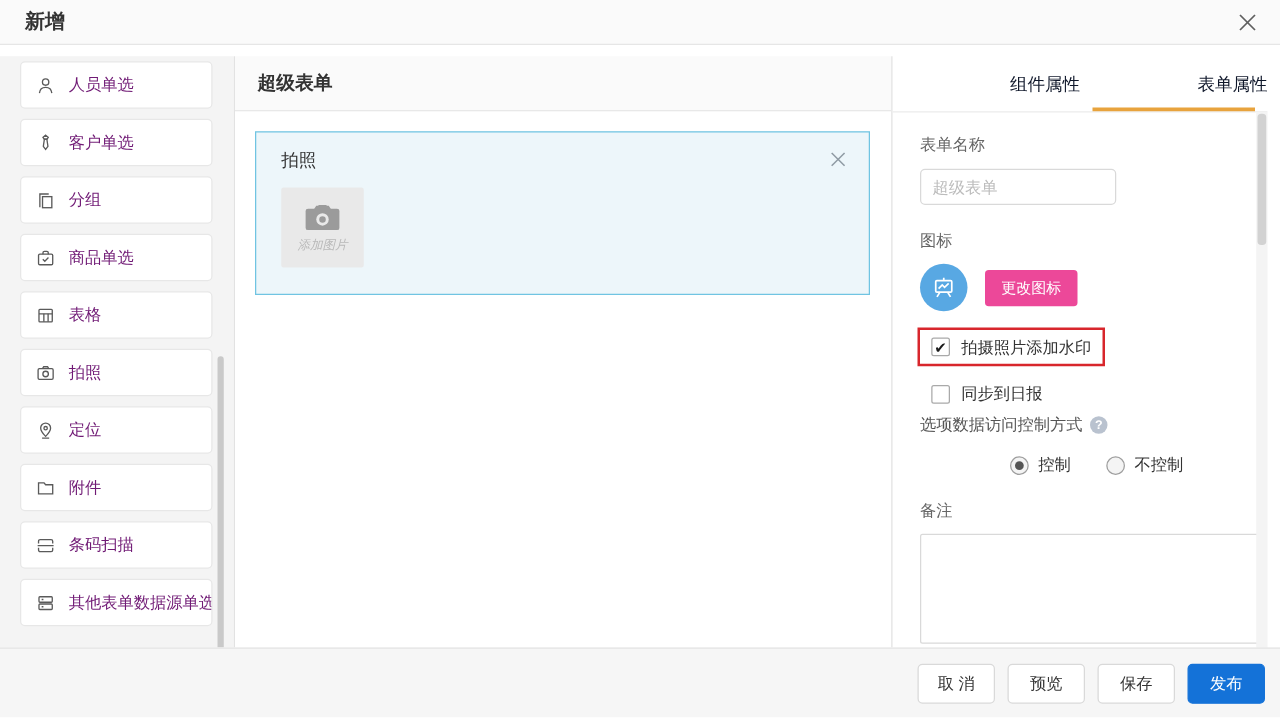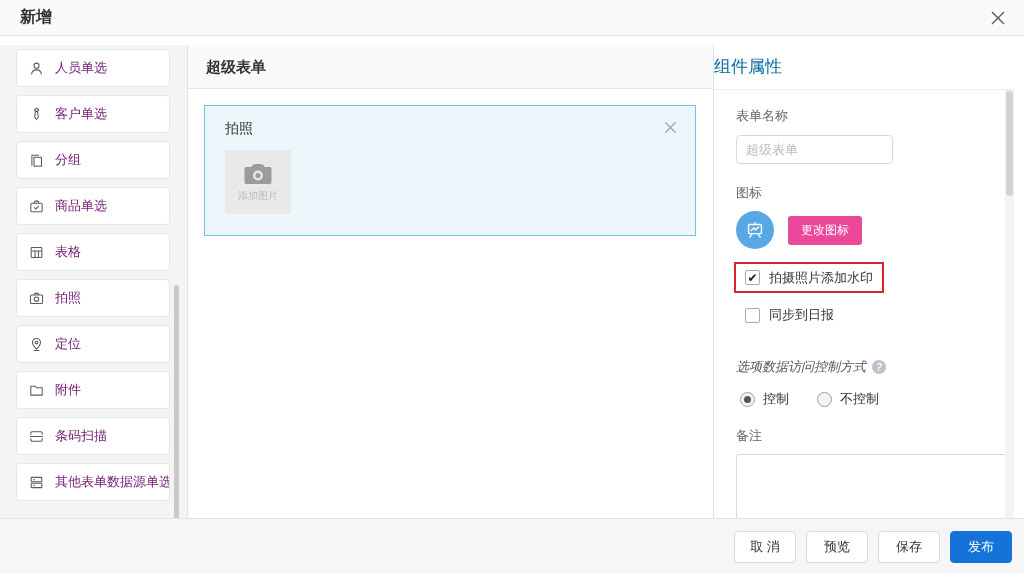--- a/index.html
+++ b/index.html
@@ -53,32 +53,32 @@
   }
   .comp-label { position:absolute; left:20px; top:14px; font-size:14px; color:#333; }
   .comp-close {
     position:absolute; right:16px; top:12px; width:18px; height:18px;
     display:flex; align-items:center; justify-content:center; cursor:pointer;
   }
   .comp-close svg { stroke:#8f9aa3; }
   .photo-ph {
     position:absolute; left:20px; top:44px; width:66px; height:64px;
     background:#e9e9e9; border-radius:2px; cursor:pointer;
-    display:flex; flex-direction:column; align-items:center; justify-content:center; gap:3px;
+    display:flex; flex-direction:column; align-items:center; justify-content:center; gap:3px;font-style:italic;
   }
   .photo-ph .txt { font-size:10px; color:#b9b9b9; }
 
   
   .panel {
     position:absolute; left:713px; top:45px; width:301px; height:473px;
     background:#fff; border-left:1px solid #e2e2e2;
   }
   .tabs { height:45px; display:flex; border-bottom:1px solid #ececec; }
   .tab {
-    flex:1; text-align:left; line-height:44px; font-size:17px; color:#0369a1;
+    flex:1; text-align:right; line-height:44px; font-size:14px; color:#0f172a;
     position:relative; cursor:pointer;
   }
   .tab .underline {
     position:absolute; left:10px; right:10px; bottom:0; height:3px;
     background:#e8a33d; display:none;
   }
   .tab.active .underline { display:block; }
   .pbody { padding:17px 0 0 22px; }
   .flabel { font-size:13px; color:#666; }
   .name-input {
@@ -105,27 +105,27 @@
     border:2px solid #d8262c; display:flex; align-items:center; gap:9px;
     padding-left:9px; cursor:pointer;
   }
   .chkbox {
     width:15px; height:15px; background:#fff; border:1px solid #a9a9a9; border-radius:2px;
     display:flex; align-items:center; justify-content:center;
     font-size:12px; color:#1a1a1a; line-height:1;
   }
   .chk-label { font-size:13px; color:#333; }
   .sync-row { margin-top:13px; padding-left:9px; }
-  .acc-label { margin-top:34px; display:flex; align-items:center; gap:6px; color:#555;font-style:italic; }
+  .acc-label { margin-top:7px; display:flex; align-items:center; gap:6px; color:#555; }
   .help-ic {
     width:14px; height:14px; border-radius:50%; background:#b9c2cf; color:#fff;
     font-size:10px; font-weight:bold; display:flex; align-items:center; justify-content:center;
     cursor:pointer;
   }
-  .radio-row { margin-top:14px; display:flex; gap:28px; padding-left:4px; }
+  .radio-row { margin-top:14px; display:flex; gap:28px; padding-left:4px;justify-content:center; }
   .radio { display:flex; align-items:center; gap:8px; cursor:pointer; }
   .rdot {
     width:15px; height:15px; border-radius:50%; border:1px solid #9e9e9e; background:#f4f4f4;
     display:flex; align-items:center; justify-content:center;
   }
   .rdot .in { width:7px; height:7px; border-radius:50%; background:#555; display:none; }
   .radio.sel .rdot .in { display:block; }
   .remark-label { margin-top:19px; }
   .remark-ta {
     margin-top:9px; width:275px; height:88px;
@@ -281,20 +281,24 @@
       <span class="txt">添加图片</span>
     </div>
   </div>
 </div>
 
 <div class="panel">
   <div class="tabs">
     <div class="tab">
       <span>组件属性</span>
       
+    </div>
+    <div class="tab active">
+      <span>表单属性</span>
+      <div class="underline"></div>
     </div>
   </div>
 
   <div class="pbody">
     <div class="flabel">表单名称</div>
     <input class="name-input" type="text" placeholder="超级表单" style="">
 
     <div class="flabel icon-label">图标</div>
     <div class="icon-row">
       <div class="app-icon">

